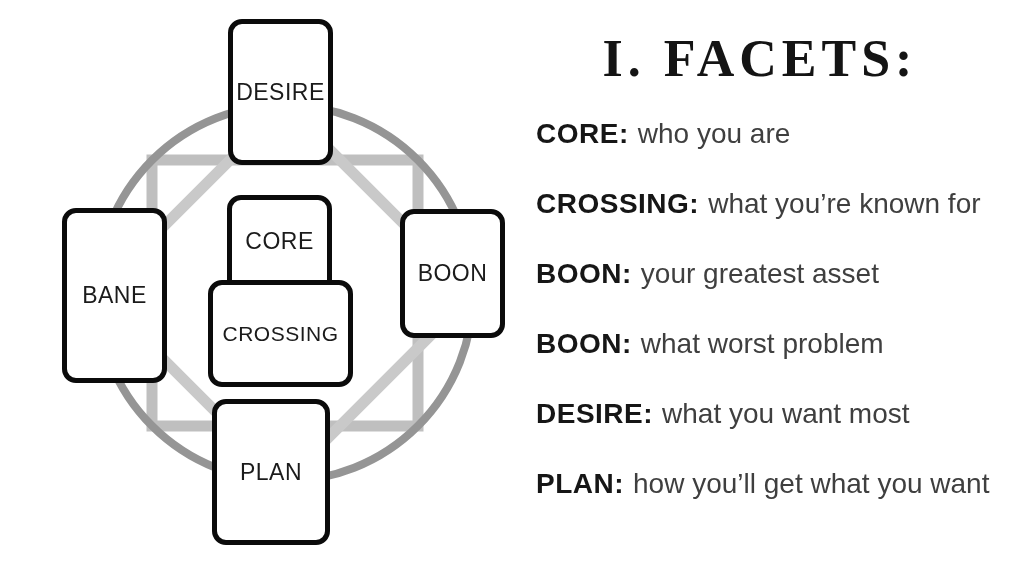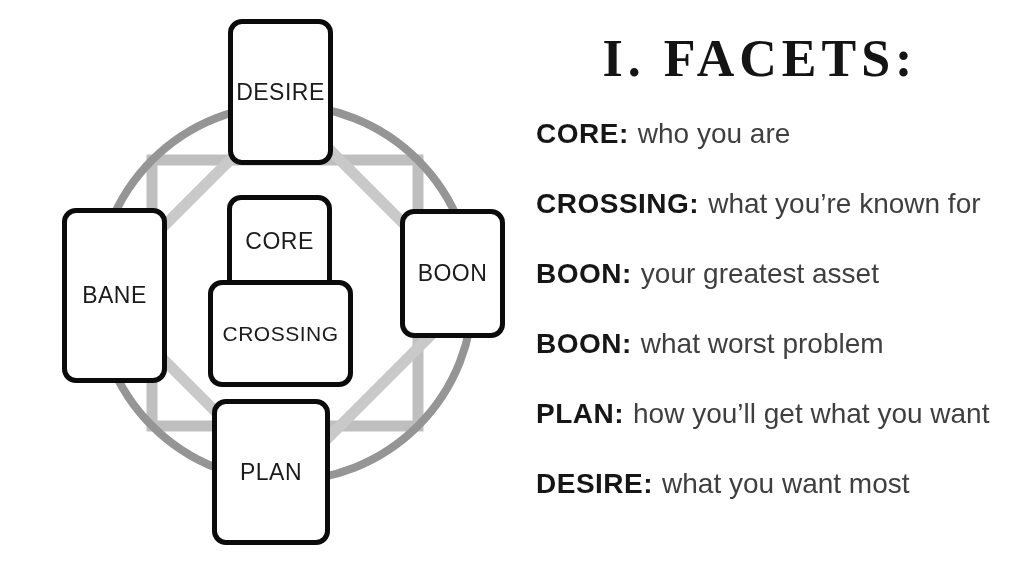--- a/index.html
+++ b/index.html
@@ -126,20 +126,20 @@
     <div class="facet-row">
       <span class="facet-term">CROSSING:</span><span class="facet-definition">what you’re known for</span>
     </div>
     <div class="facet-row">
       <span class="facet-term">BOON:</span><span class="facet-definition">your greatest asset</span>
     </div>
     <div class="facet-row">
       <span class="facet-term">BOON:</span><span class="facet-definition">what worst problem</span>
     </div>
     <div class="facet-row">
-      <span class="facet-term">PLAN:</span><span class="facet-definition">how you’ll get what you want</span>
+      <span class="facet-term">DESIRE:</span><span class="facet-definition">what you want most</span>
     </div>
     <div class="facet-row">
-      <span class="facet-term">DESIRE:</span><span class="facet-definition">what you want most</span>
+      <span class="facet-term">PLAN:</span><span class="facet-definition">how you’ll get what you want</span>
     </div>
   </div>
 
 </div>
 
 </body></html>

